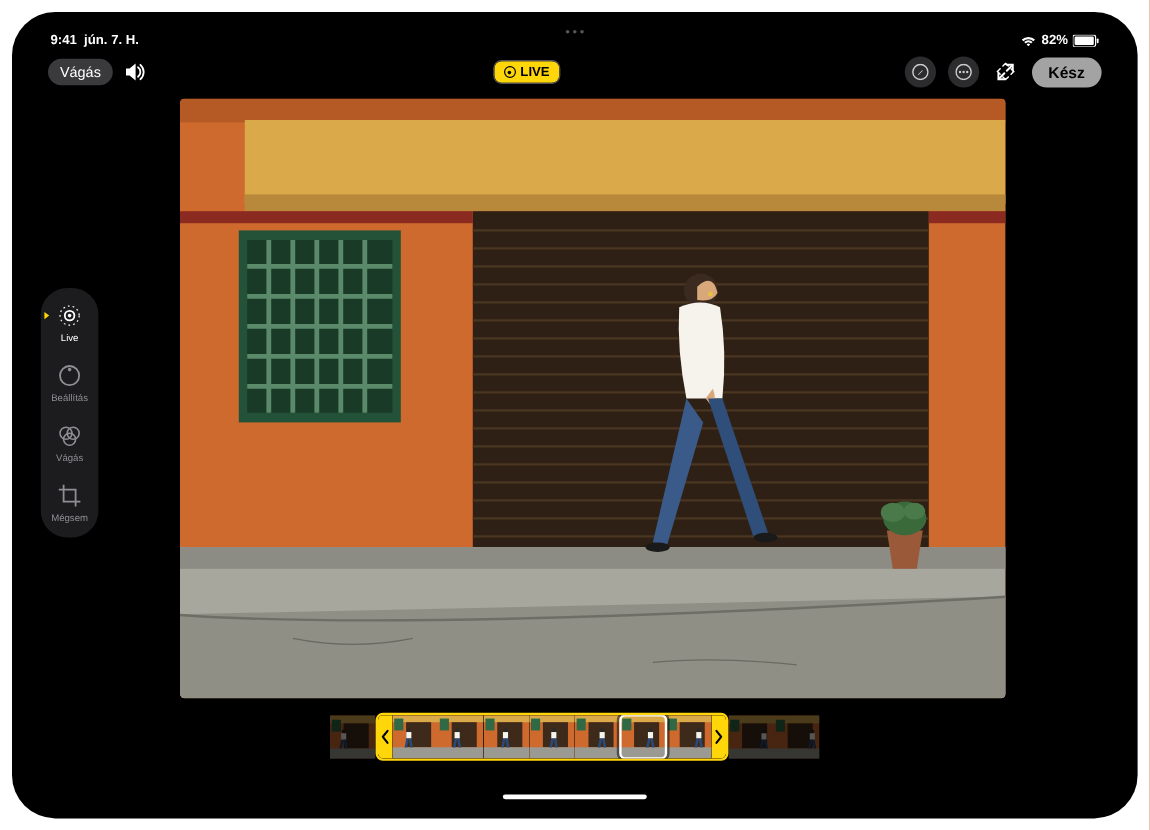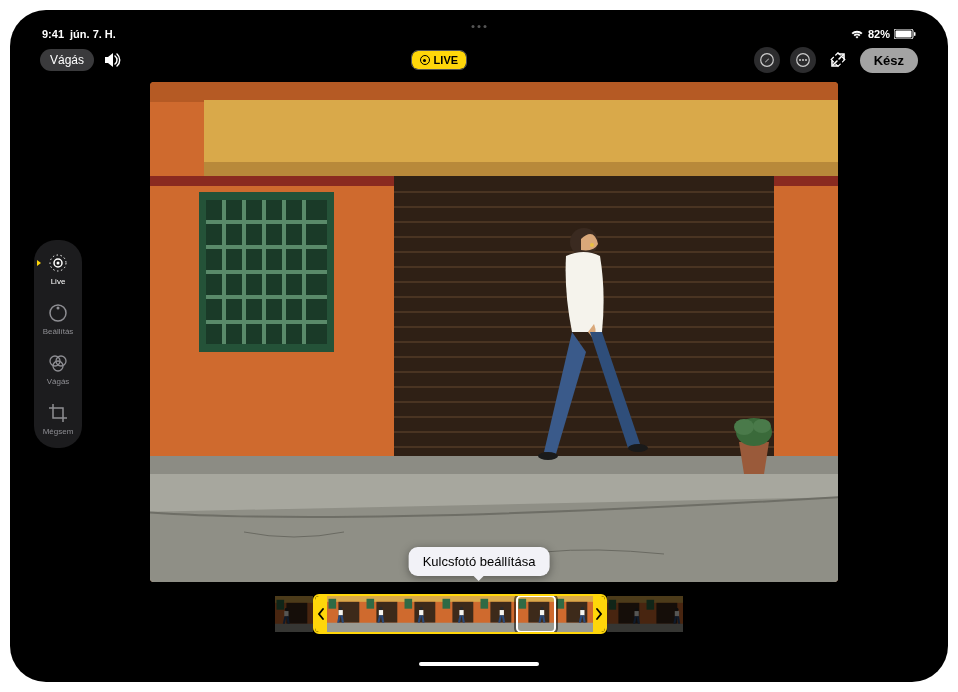--- a/index.html
+++ b/index.html
@@ -265,23 +265,20 @@
           <path d="M 6 90 L 44 206 L 56 202 L 18 90 Z" fill="#2f4e7a"></path>
 
           <ellipse cx="-36" cy="214" rx="10" ry="4" fill="#1a1a1a"></ellipse>
           <ellipse cx="54" cy="206" rx="10" ry="4" fill="#1a1a1a"></ellipse>
         </g>
 
         <path d="M100 450 Q 150 460 200 450 M 400 470 Q 450 465 520 472" stroke="#6a6a62" stroke-width="1" fill="none"></path>
       </svg>
     </div>
 
-    <div class="tooltip">
-      <span>Kulcsfotó beállítása</span>
-    </div>
 
     <div class="filmstrip-wrap">
       <div class="frame-outer">
         <div class="frame-outside">
           <svg class="mini" viewBox="0 0 100 100" preserveAspectRatio="xMidYMid slice">
               <use href="#mini-scene"></use>
               <use href="#mini-person" transform="translate(30,55) scale(1.4)"></use>
             </svg>
         </div>
       </div>

